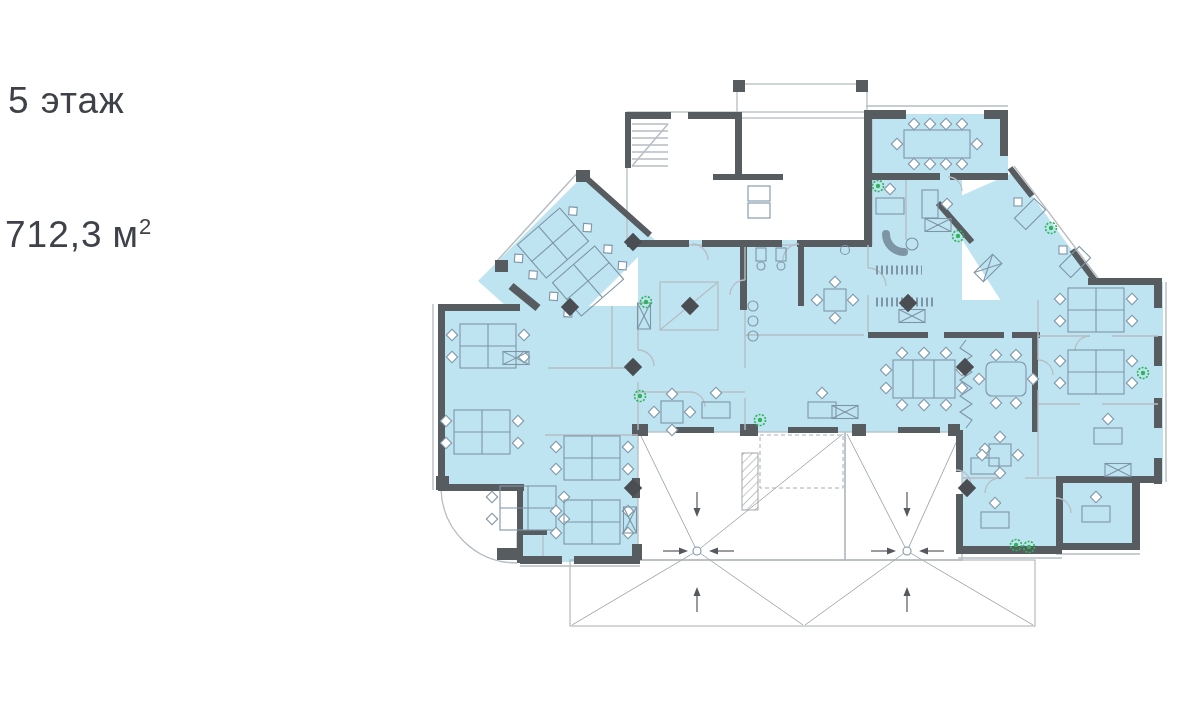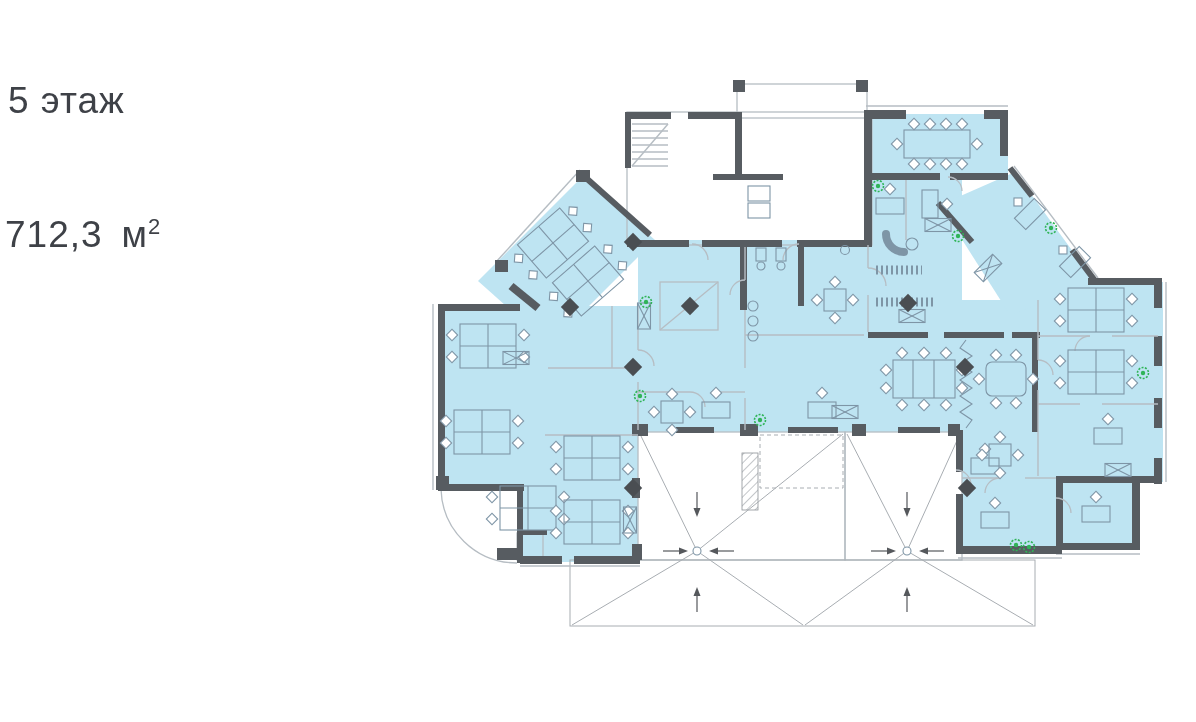--- a/index.html
+++ b/index.html
@@ -5,21 +5,21 @@
   :root{
     --background:#ffffff; --plan-fill:#BEE4F2; --walls:#575C61; --furniture-line:#7E95A6;
     --light-line:#B6BDC3; --roof-line:#A8ADB2; --plant-green:#2FB457; --column-marker:#4A4E52; --text:#3E4147;
   }
   html,body{margin:0;padding:0;background:var(--background);}
   .canvas{position:relative;width:1196px;height:722px;background:var(--background);overflow:hidden;
           font-family:"Liberation Sans","DejaVu Sans",sans-serif;}
   .floor-title{position:absolute;left:8px;top:80px;font-size:37px;letter-spacing:1px;color:var(--text);font-weight:400;}
   .floor-area{position:absolute;left:5px;top:214px;font-size:37px;letter-spacing:1px;color:var(--text);font-weight:400;}
   .floor-area sup{font-size:22px;vertical-align:super;line-height:0;}
-  .floor-area .unit{margin-left:19px;}
+  .floor-area .unit{margin-left:10px;}
   svg{position:absolute;left:0;top:0;}
   .blue{fill:var(--plan-fill);}
   .white{fill:#ffffff;}
   .thin{stroke:var(--light-line);stroke-width:1.3;fill:none;}
   .roofln{stroke:var(--roof-line);stroke-width:1;fill:none;}
   .wall{fill:var(--walls);}
   .wline{stroke:var(--walls);fill:none;}
   .furn{stroke:var(--furniture-line);stroke-width:1.1;fill:none;}
   .furnw{stroke:var(--furniture-line);stroke-width:1.1;fill:#fff;}
   .lt{stroke:var(--light-line);stroke-width:1.4;fill:none;}

